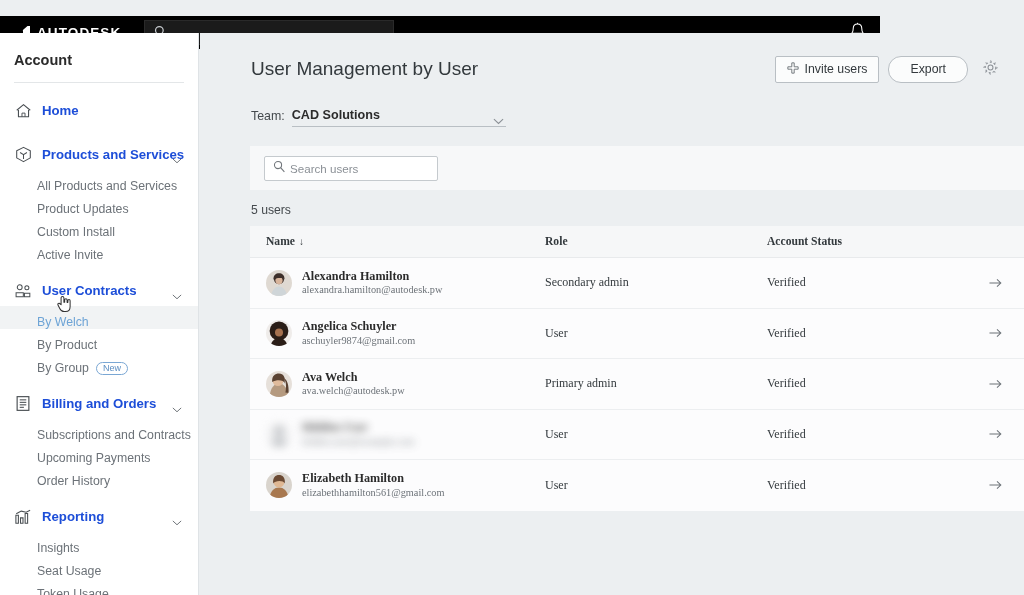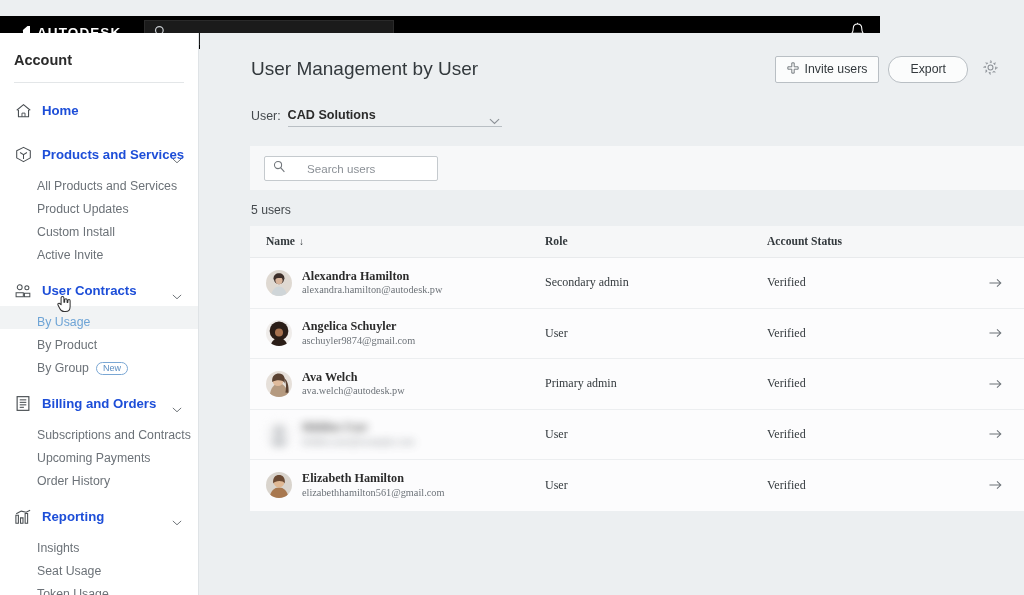--- a/index.html
+++ b/index.html
@@ -212,21 +212,21 @@
     padding-left: 14px;
   }
   .search-box {
     width: 174px; height: 25px;
     background: #ffffff;
     border: 1px solid #c5cace;
     border-radius: 2px;
     display: flex;
     align-items: center;
     padding-left: 8px;
-    gap: 21px;
+    gap: 4px;
     cursor: text;
   }
   .search-box input {
     border: 0; outline: 0;
     font-size: 11.6px;
     color: #4a4f53;
     background: transparent;
     width: 125px;
     font-family: "Liberation Sans", sans-serif;
   }
@@ -409,21 +409,21 @@
         </svg>
       </span>
       <span class="nav-top-label">User Contracts</span>
       <span class="chev">
         <svg width="10" height="6" viewBox="0 0 12 7">
             <path d="M1 1 L6 5.6 L11 1" fill="none" stroke="#70757a" stroke-width="1.2"></path>
           </svg>
       </span>
     </div>
     <div class="subitem active">
-      <span>By Usage</span>
+      <span>By Welch</span>
     </div>
     <div class="subitem">
       <span>By Product</span>
     </div>
     <div class="subitem">
       <span>By Group</span>
       <span class="badge-new">New</span>
     </div>
   </div>
   <div class="grp-pad"></div>
@@ -519,21 +519,21 @@
           <circle cx="10" cy="10" r="2.9" fill="none" stroke="#8b9096" stroke-width="1.2"></circle>
           <path d="M10 1.8 L11.1 3.4 M10 18.2 L8.9 16.6 M1.8 10 L3.4 8.9 M18.2 10 L16.6 11.1
                    M4.2 4.2 L5.8 5.2 M15.8 15.8 L14.2 14.8 M4.2 15.8 L5.2 14.2 M15.8 4.2 L14.8 5.8" stroke="#8b9096" stroke-width="1.2"></path>
           <circle cx="10" cy="10" r="6.2" fill="none" stroke="#8b9096" stroke-width="1.2" stroke-dasharray="2.4 2.2"></circle>
         </svg>
       </span>
     </div>
   </div>
 
   <div class="team-row">
-    <div class="team-label">User:</div>
+    <div class="team-label">Team:</div>
     <div class="team-select">
       <span class="team-value">CAD Solutions</span>
       <span class="team-chev">
         <svg width="11" height="7" viewBox="0 0 12 7">
             <path d="M1 1 L6 5.6 L11 1" fill="none" stroke="#8b9096" stroke-width="1.2"></path>
           </svg>
       </span>
     </div>
   </div>
 

